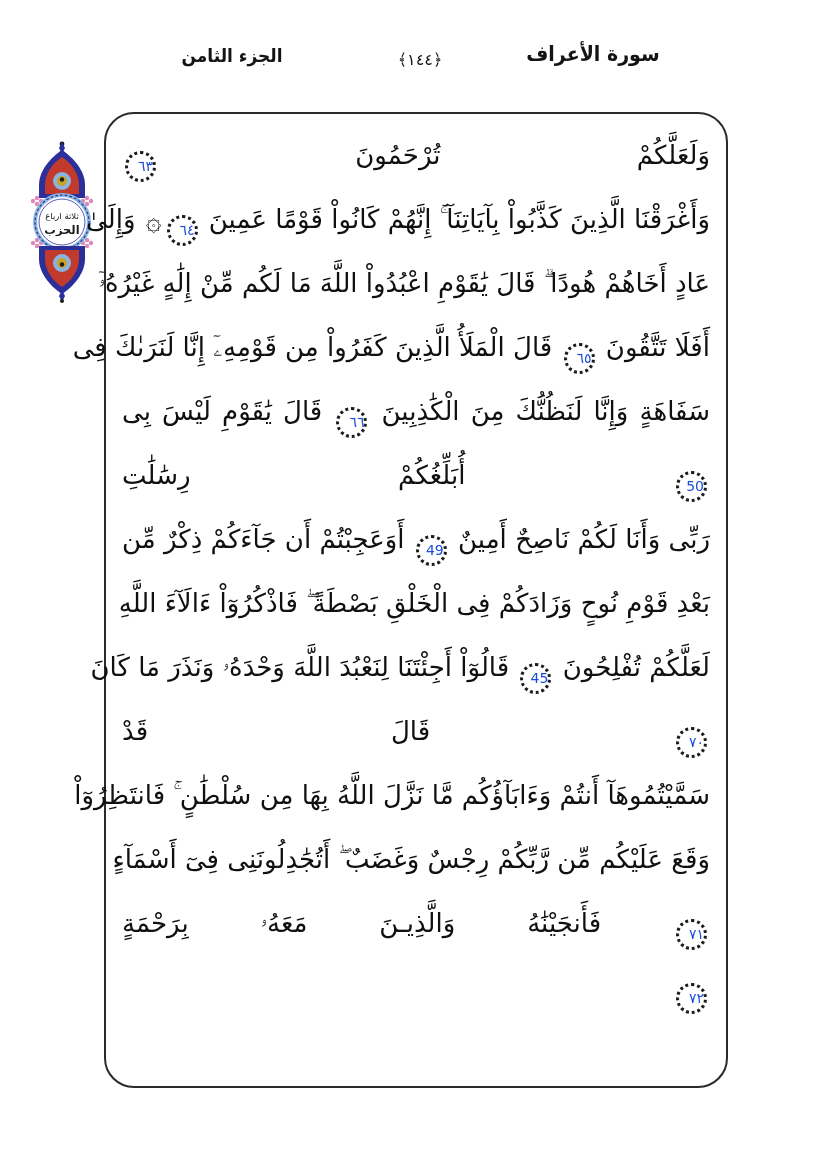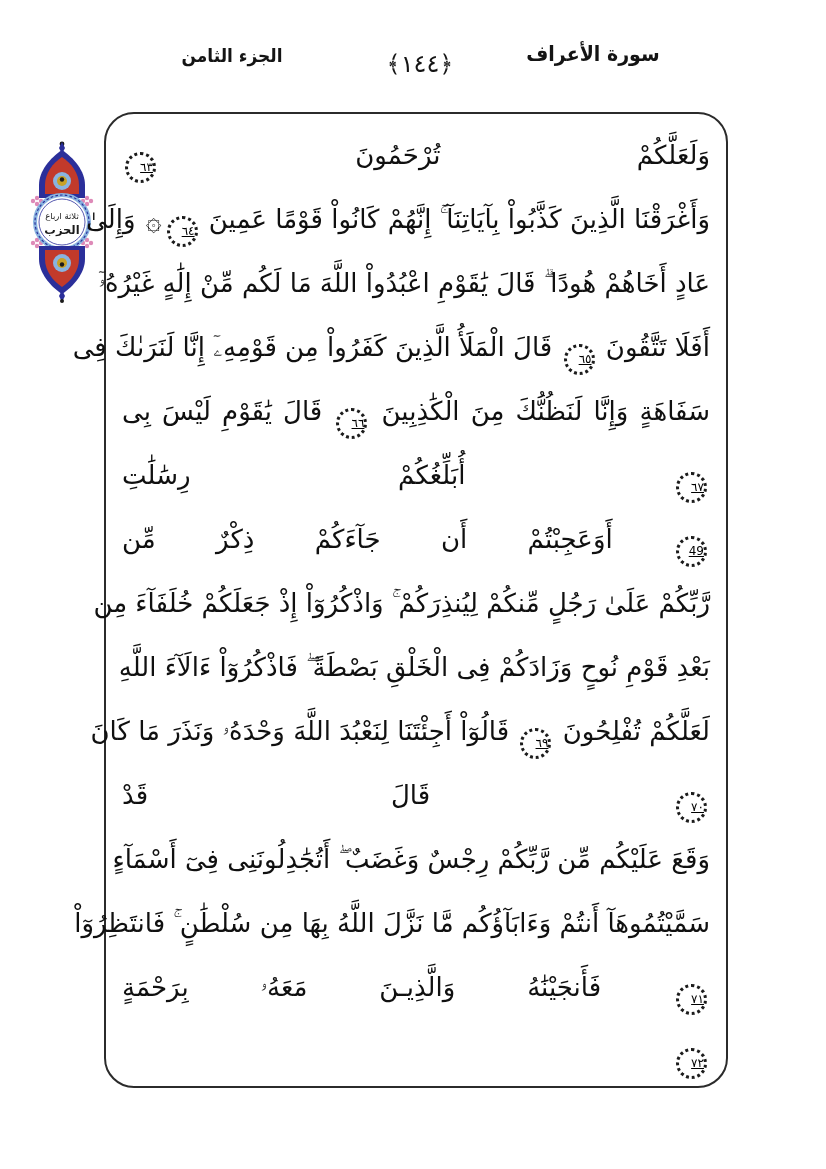--- a/index.html
+++ b/index.html
@@ -3,21 +3,21 @@
 <meta charset="utf-8">
 <style>
   html, body { margin:0; padding:0; background:#ffffff; }
   .page {
     position:relative; width:826px; height:1169px; background:#ffffff;
     font-family:"DejaVu Sans", sans-serif; overflow:hidden;padding-left:28px;
   }
   
   .hdr { position:absolute; text-align:center; color:#141414; direction:rtl; white-space:nowrap; }
   .hdr-juz   { left:162px; top:46px;  width:140px; font-size:17px; font-weight:bold; transform:scaleY(1.08); }
-  .hdr-num   { left:350px; top:50px;  width:140px; font-size:24px; letter-spacing:1px; }
+  .hdr-num   { left:350px; top:50px;  width:140px; font-size:16px; letter-spacing:1px; }
   .hdr-surah { left:518px; top:42px;  width:150px; font-size:19px; font-weight:bold; transform:scaleY(1.08); }
   
   .medallion { position:absolute; left:24px; top:141px; width:76px; height:162px; }
   .medallion text { font-family:"DejaVu Sans", sans-serif; text-anchor:middle; fill:#1b1b1b; }
   
   .frame {
     position:absolute; left:104px; top:112px; width:624px; height:976px;
     box-sizing:border-box; border:2px solid #2b2b2b; border-radius:30px;
     padding:9px 16px 0 16px; background:#ffffff;
   }
@@ -25,21 +25,21 @@
     direction:rtl; unicode-bidi:embed;
     height:64px; line-height:64px; font-size:26px; color:#101010;
     white-space:nowrap; text-align:justify; text-align-last:justify; text-justify:inter-word;
     overflow:visible;
   }
   .ayah-marker {
     display:inline-block; box-sizing:border-box; width:31px; height:31px;
     border:3px dotted #1c1c1c; border-radius:50%;
     vertical-align:-7px; margin:0 3px; text-align:center;
   }
-  .ayah-num { display:block; font-size:12px; line-height:25px; color:#000000;text-decoration:underline; }
+  .ayah-num { display:block; font-size:14px; line-height:25px; color:#1d4ed8; }
   .rub-hizb { font-size:27px; vertical-align:-2px; margin:0 2px; }
 </style>
 </head>
 <body>
 
 <div class="page">
 
   <div class="hdr hdr-juz">الجزء الثامن</div>
   <div class="hdr hdr-num">﴿١٤٤﴾</div>
   <div class="hdr hdr-surah">سورة الأعراف</div>
@@ -83,25 +83,24 @@
     <path d="M38 149 L41 155 L38 161 L35 155 Z" fill="#2b2f9a"></path>
     <circle cx="38" cy="160" r="2" fill="#1b1b1b"></circle>
   </svg>
 
   <div class="frame">
       <div class="qline"><span>وَلَعَلَّكُمْ تُرْحَمُونَ </span><span class="ayah-marker"><span class="ayah-num">٦٣</span></span></div>
       <div class="qline"><span>وَأَغْرَقْنَا الَّذِينَ كَذَّبُواْ بِآيَاتِنَآ ۚ إِنَّهُمْ كَانُواْ قَوْمًا عَمِينَ </span><span class="ayah-marker"><span class="ayah-num">٦٤</span></span><span class="rub-hizb">۞</span><span> وَإِلَىٰ</span></div>
       <div class="qline"><span>عَادٍ أَخَاهُمْ هُودًا ۗ قَالَ يَٰقَوْمِ اعْبُدُواْ اللَّهَ مَا لَكُم مِّنْ إِلَٰهٍ غَيْرُهُۥٓ</span></div>
       <div class="qline"><span>أَفَلَا تَتَّقُونَ </span><span class="ayah-marker"><span class="ayah-num">٦٥</span></span><span> قَالَ الْمَلَأُ الَّذِينَ كَفَرُواْ مِن قَوْمِهِۦٓ إِنَّا لَنَرَىٰكَ فِى</span></div>
       <div class="qline"><span>سَفَاهَةٍ وَإِنَّا لَنَظُنُّكَ مِنَ الْكَٰذِبِينَ </span><span class="ayah-marker"><span class="ayah-num">٦٦</span></span><span> قَالَ يَٰقَوْمِ لَيْسَ بِى</span></div>
-      <div class="qline"><span class="ayah-marker"><span class="ayah-num">٦٧</span></span><span> أُبَلِّغُكُمْ رِسَٰلَٰتِ</span></div>
-      <div class="qline"><span class="ayah-marker"><span class="ayah-num">49</span></span><span> أَوَعَجِبْتُمْ أَن جَآءَكُمْ ذِكْرٌ مِّن</span></div>
-      <div class="qline"><span>رَّبِّكُمْ عَلَىٰ رَجُلٍ مِّنكُمْ لِيُنذِرَكُمْ ۚ وَاذْكُرُوٓاْ إِذْ جَعَلَكُمْ خُلَفَآءَ مِن</span></div>
+      <div class="qline"><span class="ayah-marker"><span class="ayah-num">50</span></span><span> أُبَلِّغُكُمْ رِسَٰلَٰتِ</span></div>
+      <div class="qline"><span>رَبِّى وَأَنَا لَكُمْ نَاصِحٌ أَمِينٌ </span><span class="ayah-marker"><span class="ayah-num">49</span></span><span> أَوَعَجِبْتُمْ أَن جَآءَكُمْ ذِكْرٌ مِّن</span></div>
       <div class="qline"><span>بَعْدِ قَوْمِ نُوحٍ وَزَادَكُمْ فِى الْخَلْقِ بَصْطَةً ۖ فَاذْكُرُوٓاْ ءَالَآءَ اللَّهِ</span></div>
-      <div class="qline"><span>لَعَلَّكُمْ تُفْلِحُونَ </span><span class="ayah-marker"><span class="ayah-num">٦٩</span></span><span> قَالُوٓاْ أَجِئْتَنَا لِنَعْبُدَ اللَّهَ وَحْدَهُۥ وَنَذَرَ مَا كَانَ</span></div>
+      <div class="qline"><span>لَعَلَّكُمْ تُفْلِحُونَ </span><span class="ayah-marker"><span class="ayah-num">45</span></span><span> قَالُوٓاْ أَجِئْتَنَا لِنَعْبُدَ اللَّهَ وَحْدَهُۥ وَنَذَرَ مَا كَانَ</span></div>
       <div class="qline"><span class="ayah-marker"><span class="ayah-num">٧٠</span></span><span> قَالَ قَدْ</span></div>
+      <div class="qline"><span>سَمَّيْتُمُوهَآ أَنتُمْ وَءَابَآؤُكُم مَّا نَزَّلَ اللَّهُ بِهَا مِن سُلْطَٰنٍ ۚ فَانتَظِرُوٓاْ</span></div>
       <div class="qline"><span>وَقَعَ عَلَيْكُم مِّن رَّبِّكُمْ رِجْسٌ وَغَضَبٌ ۖ أَتُجَٰدِلُونَنِى فِىٓ أَسْمَآءٍ</span></div>
-      <div class="qline"><span>سَمَّيْتُمُوهَآ أَنتُمْ وَءَابَآؤُكُم مَّا نَزَّلَ اللَّهُ بِهَا مِن سُلْطَٰنٍ ۚ فَانتَظِرُوٓاْ</span></div>
       <div class="qline"><span class="ayah-marker"><span class="ayah-num">٧١</span></span><span> فَأَنجَيْنَٰهُ وَالَّذِيـنَ مَعَهُۥ بِرَحْمَةٍ</span></div>
       <div class="qline"><span class="ayah-marker"><span class="ayah-num">٧٢</span></span></div>
     </div>
 
 </div>
 
 </body></html>

